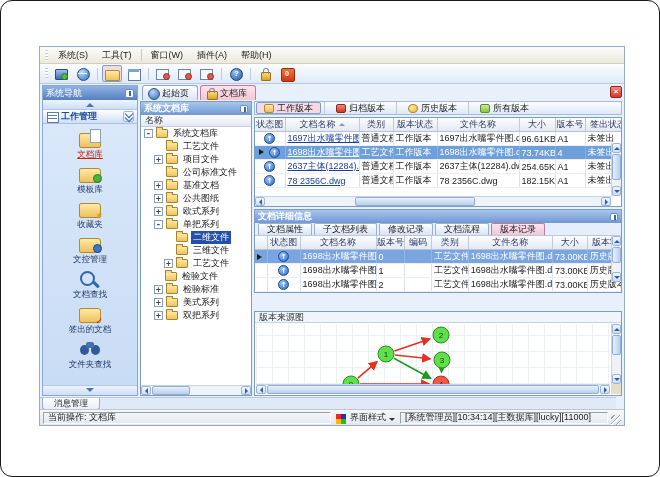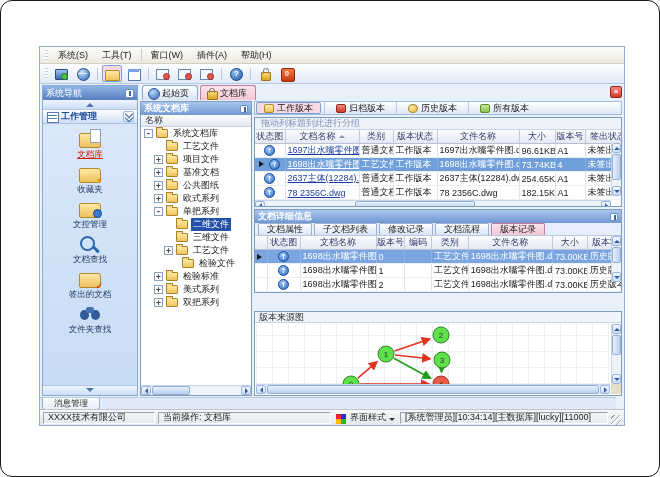--- a/index.html
+++ b/index.html
@@ -238,20 +238,24 @@
               <i class="gic work-icon"></i>
               <span>工作管理</span>
               <span class="chev down"></span>
             </div>
             <div class="side-items">
               <div class="side-item active">
                 <span class="sic folder-doc-icon"></span>
                 <div class="silabel">文档库</div>
               </div>
               <div class="side-item">
+                <span class="sic folder-template-icon"></span>
+                <div class="silabel">模板库</div>
+              </div>
+              <div class="side-item">
                 <span class="sic folder-favorite-icon"></span>
                 <div class="silabel">收藏夹</div>
               </div>
               <div class="side-item">
                 <span class="sic folder-control-icon"></span>
                 <div class="silabel">文控管理</div>
               </div>
               <div class="side-item">
                 <span class="sic doc-search-icon"></span>
                 <div class="silabel">文档查找</div>
@@ -299,20 +303,25 @@
               <span class="exp none"></span>
               <span class="tf"></span>
               <span class="tlabel">工艺文件</span>
             </div>
             <div class="trow" style="padding-left: 13px;">
               <span class="exp">+</span>
               <span class="tf"></span>
               <span class="tlabel">项目文件</span>
             </div>
             <div class="trow" style="padding-left: 13px;">
+              <span class="exp none"></span>
+              <span class="tf"></span>
+              <span class="tlabel">公司标准文件</span>
+            </div>
+            <div class="trow" style="padding-left: 13px;">
               <span class="exp">+</span>
               <span class="tf"></span>
               <span class="tlabel">基准文档</span>
             </div>
             <div class="trow" style="padding-left: 13px;">
               <span class="exp">+</span>
               <span class="tf"></span>
               <span class="tlabel">公共图纸</span>
             </div>
             <div class="trow" style="padding-left: 13px;">
@@ -333,21 +342,21 @@
             <div class="trow" style="padding-left: 23px;">
               <span class="exp none"></span>
               <span class="tf"></span>
               <span class="tlabel">三维文件</span>
             </div>
             <div class="trow" style="padding-left: 23px;">
               <span class="exp">+</span>
               <span class="tf"></span>
               <span class="tlabel">工艺文件</span>
             </div>
-            <div class="trow" style="padding-left: 29px;">
+            <div class="trow" style="padding-left: 12px;">
               <span class="exp none"></span>
               <span class="tf"></span>
               <span class="tlabel">检验文件</span>
             </div>
             <div class="trow" style="padding-left: 13px;">
               <span class="exp">+</span>
               <span class="tf"></span>
               <span class="tlabel">检验标准</span>
             </div>
             <div class="trow" style="padding-left: 13px;">
@@ -390,21 +399,20 @@
               <span>历史版本</span>
             </div>
             <span class="vsep"></span>
             <div class="vbtn">
               <i class="vic all-version-icon"></i>
               <span>所有版本</span>
             </div>
           </div>
 
         <div class="upper-box">
-          <div class="hintrow">拖动列标题到此进行分组</div>
           <table class="grid" style="width:376px;">
             <thead>
                 <tr>
                   <th style="width: 30px;">状态图</th>
                   <th style="width: 74px;">文档名称<i class="sort-asc"></i></th>
                   <th style="width: 34px;">类别</th>
                   <th style="width: 44px;">版本状态</th>
                   <th style="width: 82px;">文件名称</th>
                   <th style="width: 36px;">大小</th>
                   <th style="width: 30px;">版本号</th>
@@ -616,21 +624,20 @@
         </div>
 
       </div>
     </div>
 
     <div class="msgrow">
       <div class="msgtab">消息管理</div>
     </div>
 
     <div class="statusbar">
-      <div class="spanel sp-company">XXXX技术有限公司</div>
       <div class="spanel sp-operation">当前操作: 文档库</div>
       <div class="style-box">
         <span class="style-ico"></span>
         <span>界面样式</span>
         <span class="ddarrow"></span>
       </div>
       <div class="spanel sp-session">[系统管理员][10:34:14][主数据库][lucky][11000]</div>
       <div class="resize-grip"></div>
     </div>
 

